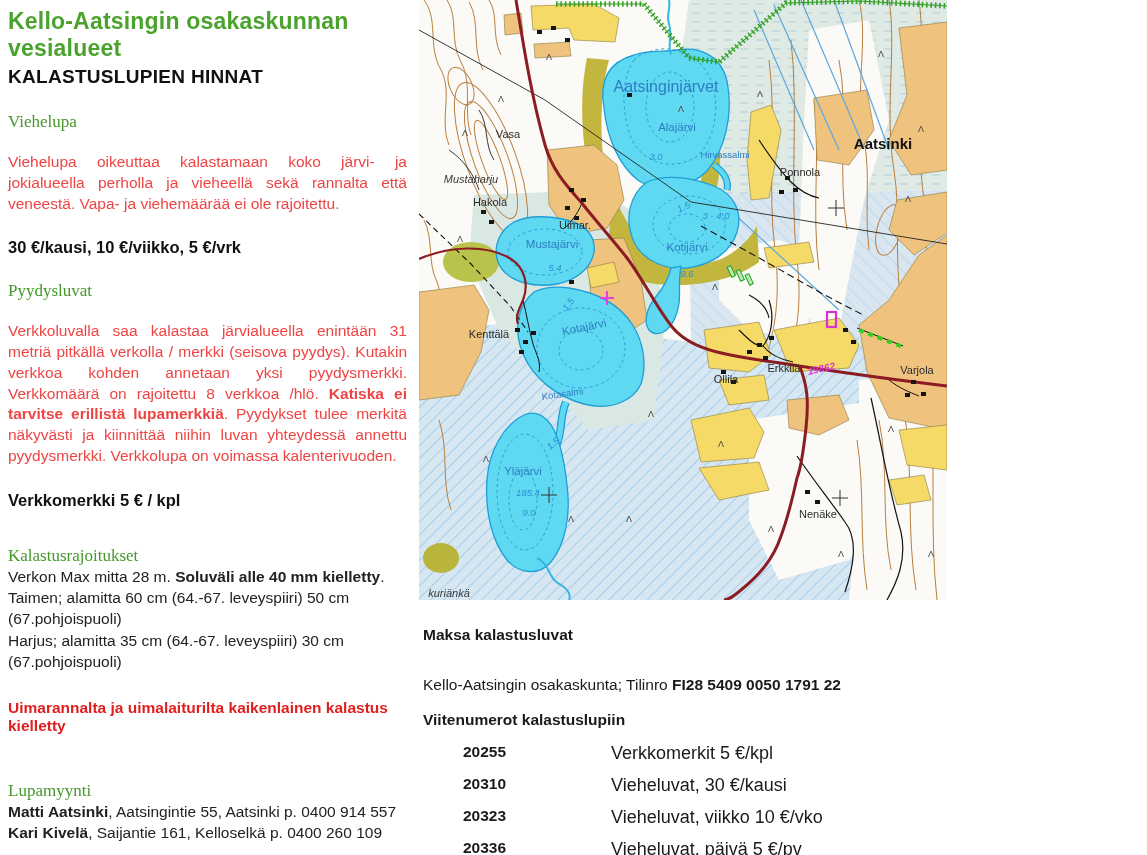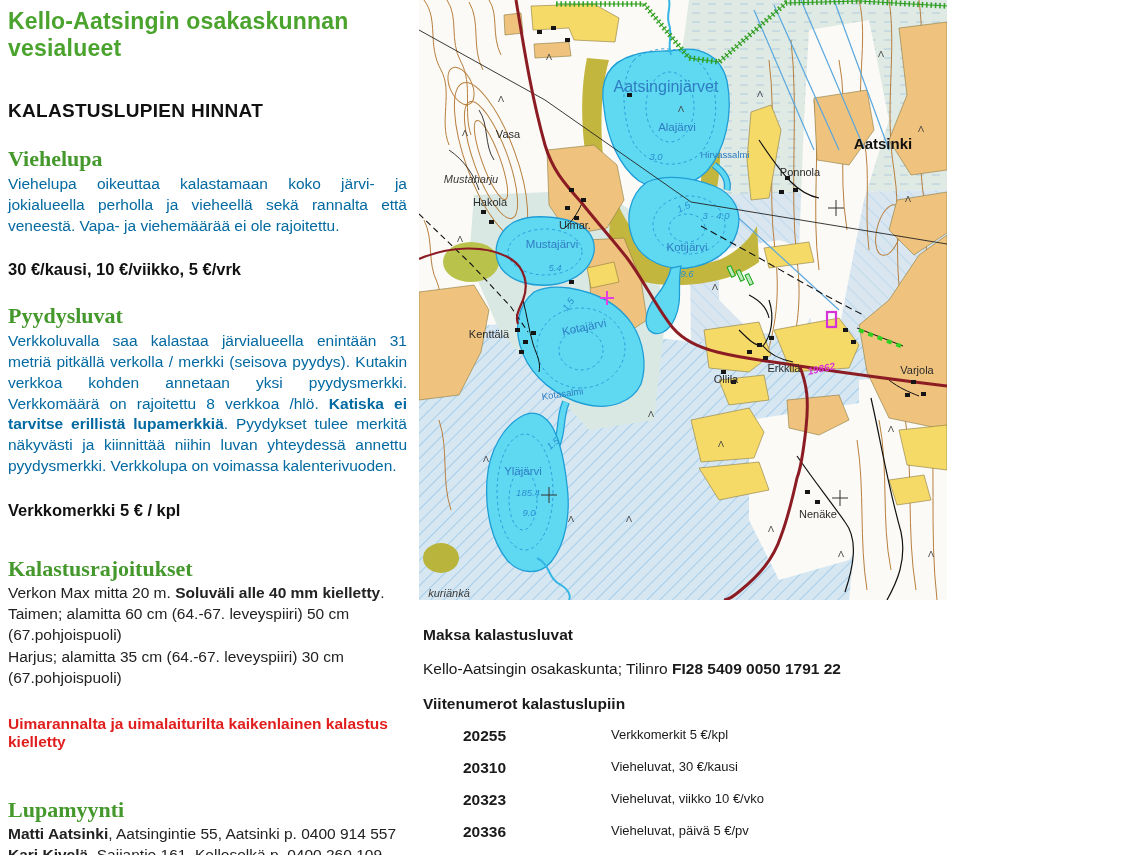--- a/index.html
+++ b/index.html
@@ -4,24 +4,24 @@
 <style>
   * { margin:0; padding:0; box-sizing:border-box; }
   html,body { background:#ffffff; }
   body { width:1147px; height:855px; overflow:hidden;
          font-family:"Liberation Sans", sans-serif; color:#1a1a1a; }
   .page { display:flex; width:947px; height:855px; }
 
   
   .left { width:600px; padding:8px 12px 0 8px; }
   .doc-title { font-size:23px; font-weight:bold; color:#4aa32d; letter-spacing:.2px; }
-  .doc-subtitle { font-size:19px; font-weight:bold; color:#111; margin-top:38px; letter-spacing:.3px; }
-  h3.sec { font-family:"Liberation Serif", serif; font-size:22px; font-weight:bold;
+  .doc-subtitle { font-size:19px; font-weight:bold; color:#111; margin-top:4px; letter-spacing:.3px; }
+  h3.sec { font-family:"Liberation Serif", serif; font-size:17px; font-weight:normal;
            color:#44982c; margin-top:24px; }
-  .body-text { font-size:15.5px; line-height:1.34; text-align:justify; margin-top:2px; color:#0369a1; }
+  .body-text { font-size:15.5px; line-height:1.34; text-align:justify; margin-top:20px; color:#ef4444; }
   .price-line { font-size:16.5px; font-weight:bold; margin-top:24px; color:#111; }
   .sec-gap { margin-top:44px; }
   .plain-line { font-size:15.5px; line-height:1.38; color:#222; }
   .warn { color:#e11e1e; font-weight:bold; font-size:15.5px; margin-top:26px; }
   .contact b { font-weight:bold; }
 
   
   .right { width:539px; padding-top:0; }
   .map-wrap { width:528px; height:600px; }
   svg text { font-family:"Liberation Sans", sans-serif; }
@@ -30,47 +30,47 @@
   .ml-water-sm { fill:#2e7dc2; font-size:9.5px; }
   .ml-depth    { fill:#2a8fd0; font-size:9.5px; font-style:italic; }
   .ml-place    { fill:#2b2b2b; font-size:11px; }
   .ml-place-bold { fill:#111; font-size:15px; font-weight:bold; }
   .ml-terrain  { fill:#3a3a3a; font-size:11px; font-style:italic; }
   .ml-road     { fill:#d833d8; font-size:10px; font-style:italic; font-weight:bold; }
   .ml-tree     { fill:#444; font-size:9px; }
 
   .pay { padding:26px 0 0 4px; }
   .pay-head { font-size:15.5px; font-weight:bold; }
-  .pay-account { font-size:15.5px; margin-top:16px; }
+  .pay-account { font-size:15.5px; margin-top:32px; }
   .pay-account b { font-weight:bold; }
   .pay-ref-head { font-size:15.5px; font-weight:bold; margin-top:17px; }
   .ref-table { margin-top:14px; }
   .ref-row { display:flex; height:32px; align-items:flex-start; }
   .ref-num { width:148px; font-weight:bold; font-size:15.5px;margin-left:40px; }
-  .ref-label { font-size:13px; }
+  .ref-label { font-size:18px; }
 </style>
 </head>
 <body>
 
 <div class="page">
 
   <div class="left">
     <div class="doc-title">Kello-Aatsingin osakaskunnan vesialueet</div>
     <div class="doc-subtitle">KALASTUSLUPIEN HINNAT</div>
 
     <h3 class="sec">Viehelupa</h3>
     <p class="body-text">Viehelupa oikeuttaa kalastamaan koko järvi- ja jokialueella perholla ja vieheellä sekä rannalta että veneestä. Vapa- ja viehemäärää ei ole rajoitettu.</p>
     <div class="price-line">30 €/kausi, 10 €/viikko, 5 €/vrk</div>
 
     <h3 class="sec sec-gap">Pyydysluvat</h3>
     <p class="body-text"><span>Verkkoluvalla saa kalastaa järvialueella enintään 31 metriä pitkällä verkolla / merkki (seisova pyydys). Kutakin verkkoa kohden annetaan yksi pyydysmerkki. Verkkomäärä on rajoitettu 8 verkkoa /hlö. </span><b>Katiska ei tarvitse erillistä lupamerkkiä</b><span>. Pyydykset tulee merkitä näkyvästi ja kiinnittää niihin luvan yhteydessä annettu pyydysmerkki. Verkkolupa on voimassa kalenterivuoden.</span></p>
     <div class="price-line">Verkkomerkki 5 € / kpl</div>
 
     <h3 class="sec" style="margin-top:36px;">Kalastusrajoitukset</h3>
-    <div class="plain-line"><span>Verkon Max mitta 20 m. </span><b>Soluväli alle 40 mm kielletty</b><span>.</span></div>
+    <div class="plain-line"><span>Verkon Max mitta 28 m. </span><b>Soluväli alle 40 mm kielletty</b><span>.</span></div>
     <div class="plain-line">Taimen; alamitta 60 cm (64.-67. leveyspiiri) 50 cm (67.pohjoispuoli)</div>
     <div class="plain-line">Harjus; alamitta 35 cm (64.-67. leveyspiiri) 30 cm (67.pohjoispuoli)</div>
     <div class="warn">Uimarannalta ja uimalaiturilta kaikenlainen kalastus kielletty</div>
 
     <h3 class="sec" style="margin-top:46px;">Lupamyynti</h3>
     <div class="plain-line contact"><b>Matti Aatsinki</b><span>, Aatsingintie 55, Aatsinki p. 0400 914 557</span></div>
     <div class="plain-line contact"><b>Kari Kivelä</b><span>, Saijantie 161, Kelloselkä p. 0400 260 109</span></div>
 
     <h3 class="sec" style="margin-top:44px;">Kalastuksenvalvonta</h3>
     <div class="plain-line contact"><b>Kari Kivelä,</b><span> p. 0400 580109</span></div>

